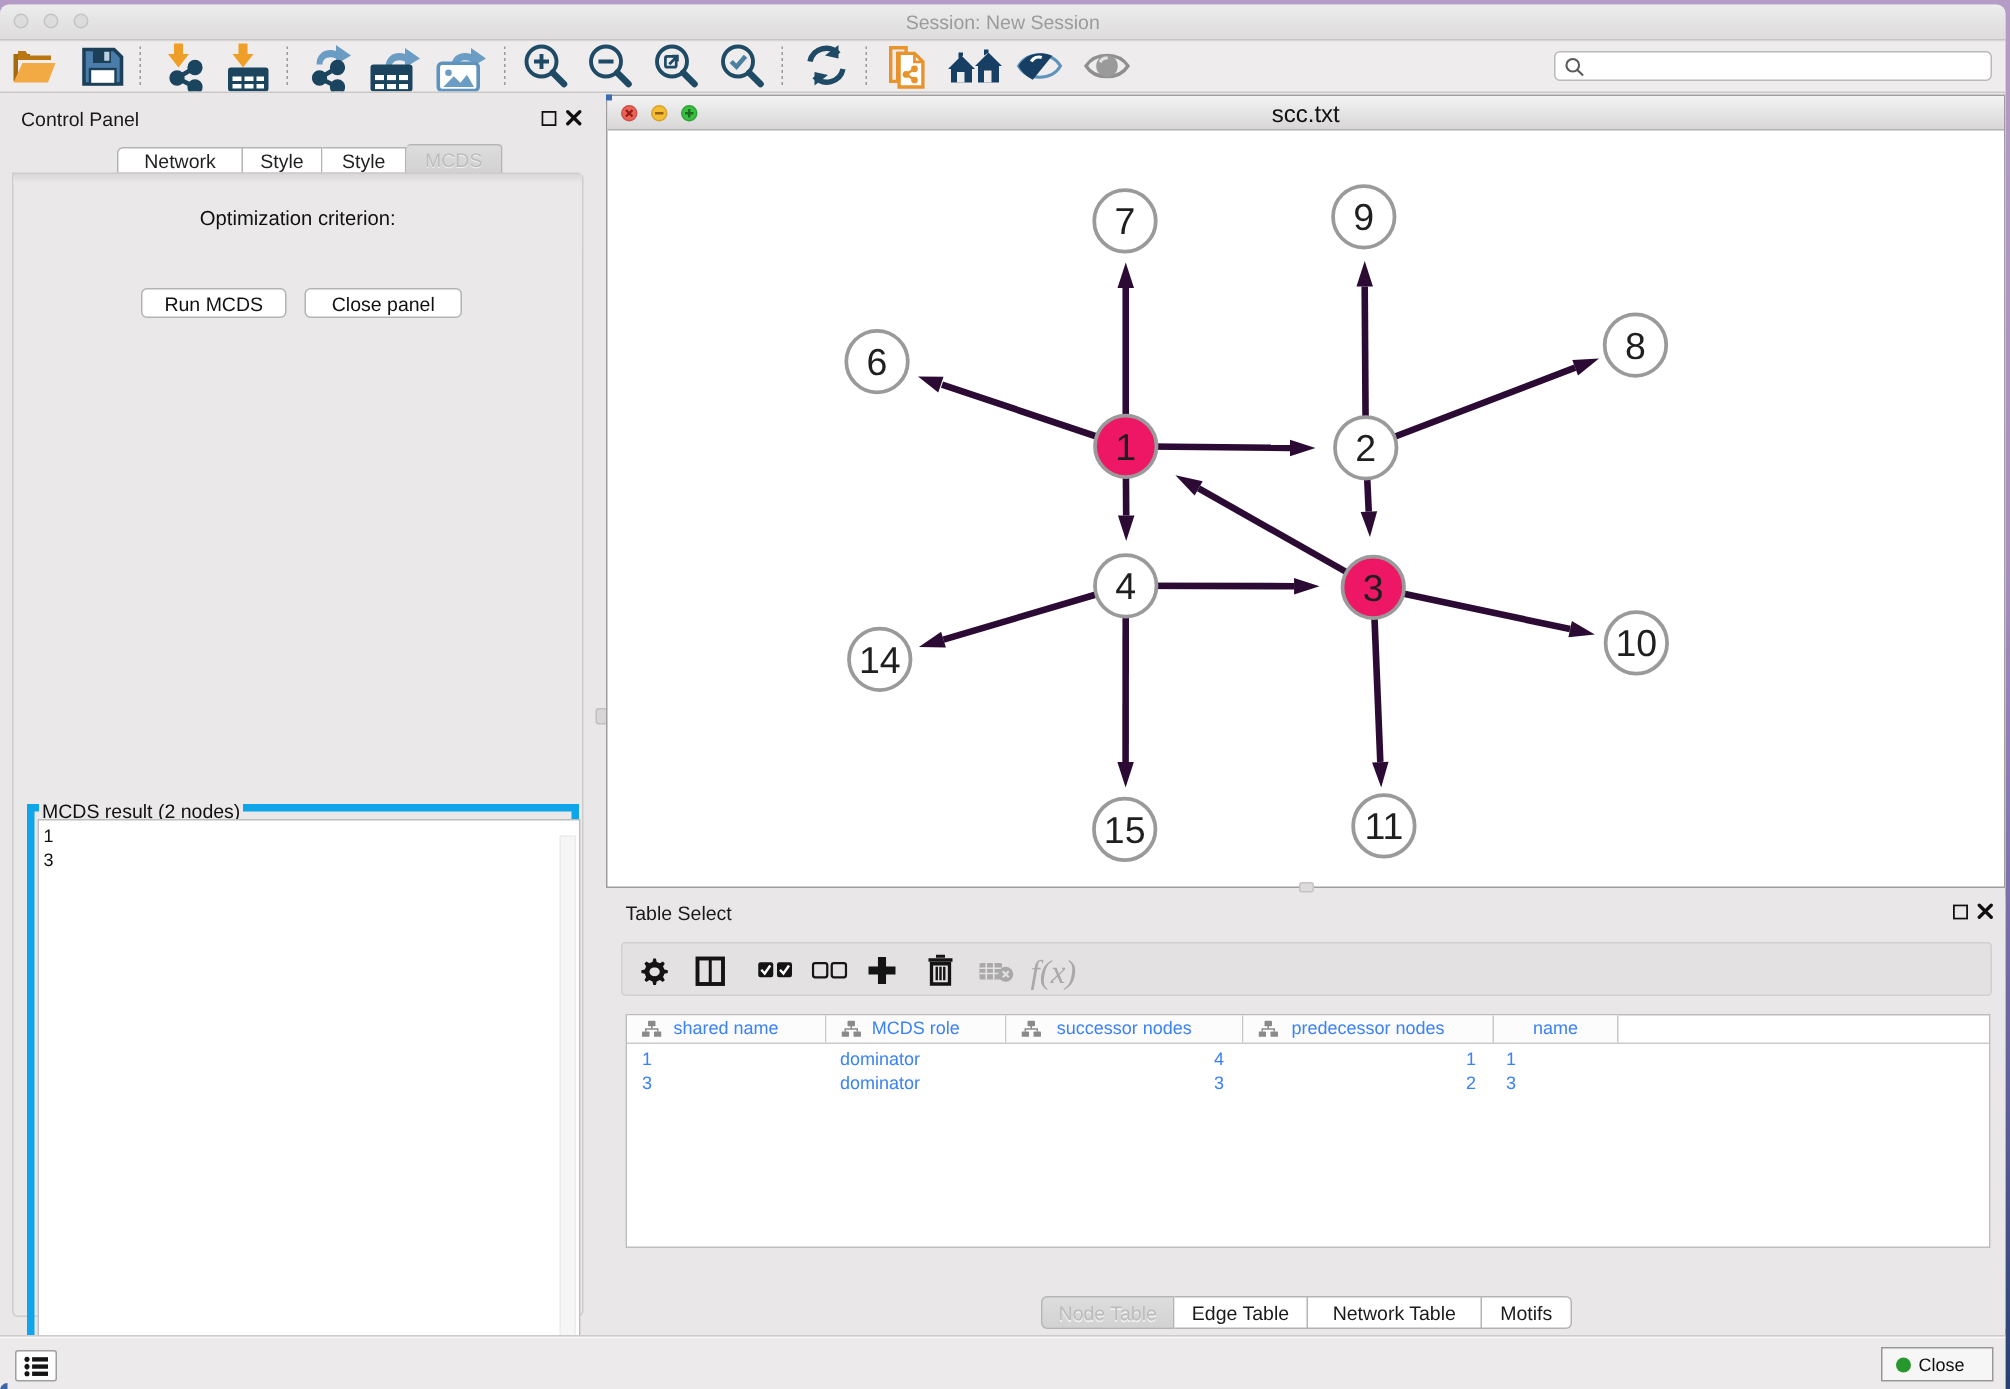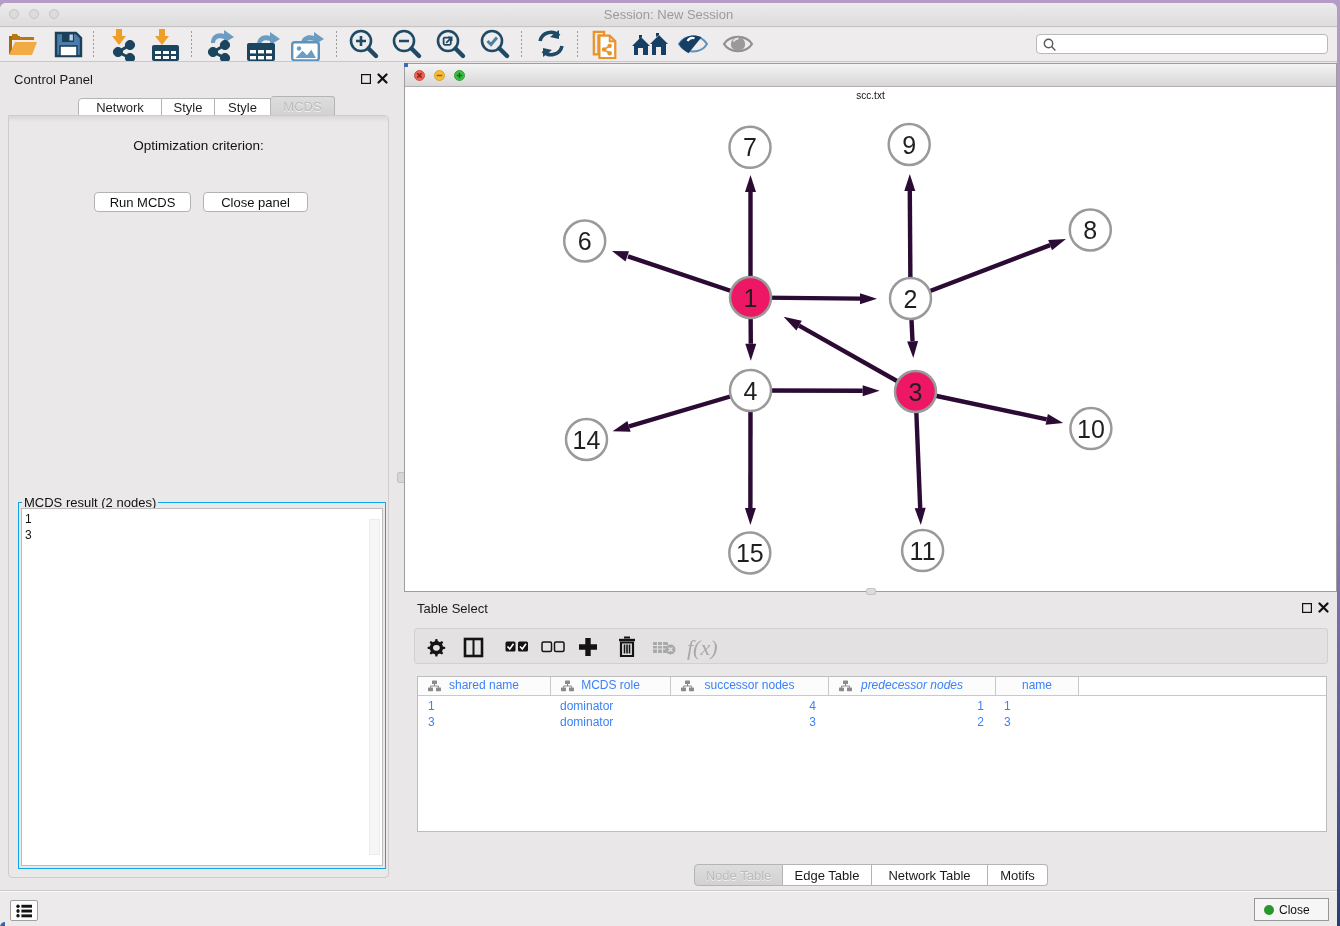--- a/index.html
+++ b/index.html
@@ -34,30 +34,30 @@
   text-shadow:0 1px 0 #f2f2f2; border-radius:3px 3px 0 0; margin-top:-2px; height:20px; line-height:20px; }
 .cp-body { position:absolute; left:8px; top:52px; width:381px; height:763px;
   background:#eae8e8; border:1px solid #cfcccc; border-radius:0 4px 4px 4px; }
 .cp-body:before { content:""; position:absolute; left:0; top:0; right:0; height:6px;
   background:linear-gradient(180deg,#d9d7d7,#eae8e8); }
 .optlabel { position:absolute; left:0; width:100%; text-align:center; font-size:13.5px; color:#111; }
 .combo { position:absolute; background:#fff; border:1px solid #b0b0b0; border-radius:4px;
   font-size:14px; color:#111; }
 .btn { position:absolute; background:#fff; border:1px solid #b3b3b3; border-radius:4px;
   font-size:13px; color:#111; text-align:center; }
-.fieldset { position:absolute; border:1px solid #0ea5e9; }
+.fieldset { position:absolute; border:5px solid #0ea5e9;margin-top:34px; }
 .legend { position:absolute; background:#eae8e8; font-size:13px; color:#111; padding:0 2px; }
 .resultbox { position:absolute; background:#fff; border:1px solid #bdbdbd;
   font-size:12px; color:#111; }
 
 .win { position:absolute; left:404px; top:60px; width:933px; height:529px;
   border:1px solid #9f9d9d; background:#fff; }
 .win-tb { position:absolute; left:0; top:0; width:100%; height:23px;
   background:linear-gradient(180deg,#f4f4f4,#d8d6d6); border-bottom:1px solid #b2b0b0; }
-.win-tb .t { position:absolute; left:0; right:0; top:4px; text-align:center; font-size:10px; color:#111;margin-top:22px; }
+.win-tb .t { position:absolute; left:0; right:0; top:4px; text-align:center; font-size:16px; color:#111; }
 .light { position:absolute; top:6px; width:11px; height:11px; border-radius:50%; }
 
 .tp { position:absolute; left:404px; top:594px; width:933px; height:289px; background:#e9e7e7; }
 .tp-toolbar { position:absolute; left:10px; top:31px; width:914px; height:36px;
   background:#e3e1e1; border:1px solid #d2d0d0; border-radius:3px; }
 .table { position:absolute; left:13px; top:79px; width:910px; height:156px; background:#fff;
   border:1px solid #bdbdbd; font-size:12px; color:#3b82f6; }
 .th { position:absolute; top:0; height:18px; border-right:1px solid #c9c9c9; background:#fcfcfc;
   text-align:center; line-height:17px; }
 .bt-tabs { position:absolute; top:267px; display:flex; left:290px; }
@@ -421,21 +421,21 @@
             </g>
           </svg>MCDS role</div>
       <div class="th" style="left:253px; width:158px;"><svg style="position:absolute;left:10px;top:3px;" width="13" height="12" viewBox="0 0 13 12">
             <g fill="#8a8a8a">
               <rect x="4" y="0.5" width="5" height="3.6" rx="0.6"></rect>
               <rect x="0" y="7.6" width="5" height="3.6" rx="0.6"></rect>
               <rect x="8" y="7.6" width="5" height="3.6" rx="0.6"></rect>
               <path d="M6.5 4 L6.5 6 M2.5 7.6 L2.5 6 L10.5 6 L10.5 7.6" stroke="#8a8a8a" stroke-width="1" fill="none"></path>
             </g>
           </svg>successor nodes</div>
-      <div class="th" style="left:411px; width:167px;font-style:italic;"><svg style="position:absolute;left:10px;top:3px;" width="13" height="12" viewBox="0 0 13 12">
+      <div class="th" style="left:411px; width:167px;"><svg style="position:absolute;left:10px;top:3px;" width="13" height="12" viewBox="0 0 13 12">
             <g fill="#8a8a8a">
               <rect x="4" y="0.5" width="5" height="3.6" rx="0.6"></rect>
               <rect x="0" y="7.6" width="5" height="3.6" rx="0.6"></rect>
               <rect x="8" y="7.6" width="5" height="3.6" rx="0.6"></rect>
               <path d="M6.5 4 L6.5 6 M2.5 7.6 L2.5 6 L10.5 6 L10.5 7.6" stroke="#8a8a8a" stroke-width="1" fill="none"></path>
             </g>
           </svg>predecessor nodes</div>
       <div class="th" style="left:578px; width:83px;">name</div>
       <div style="position:absolute; left:0; top:18px; width:100%; height:1px; background:#c9c9c9;"></div>
       <div style="position:absolute; left:10px; top:22px;">1</div>

